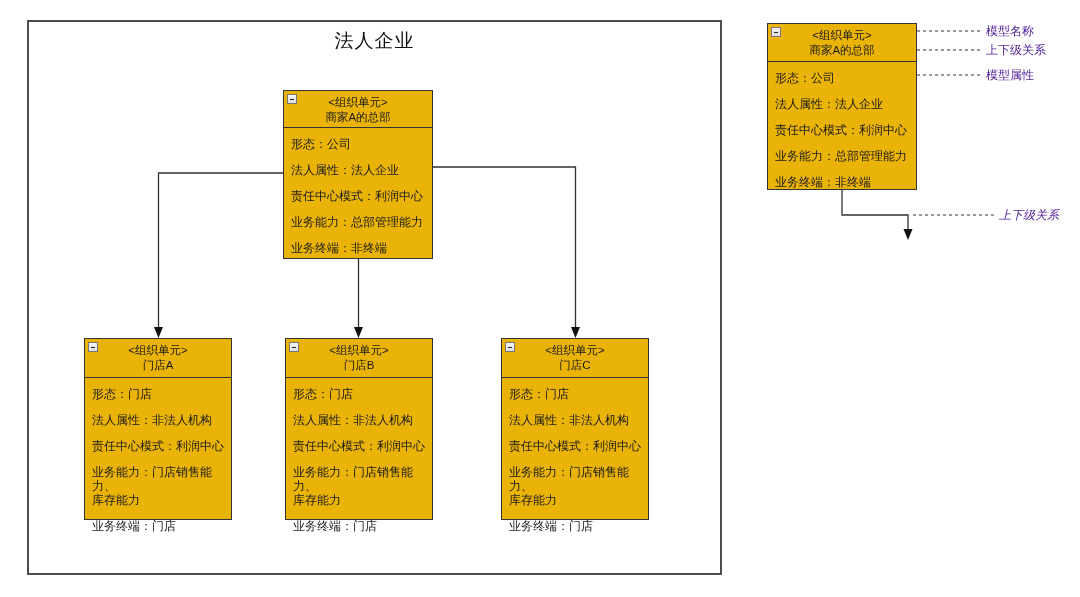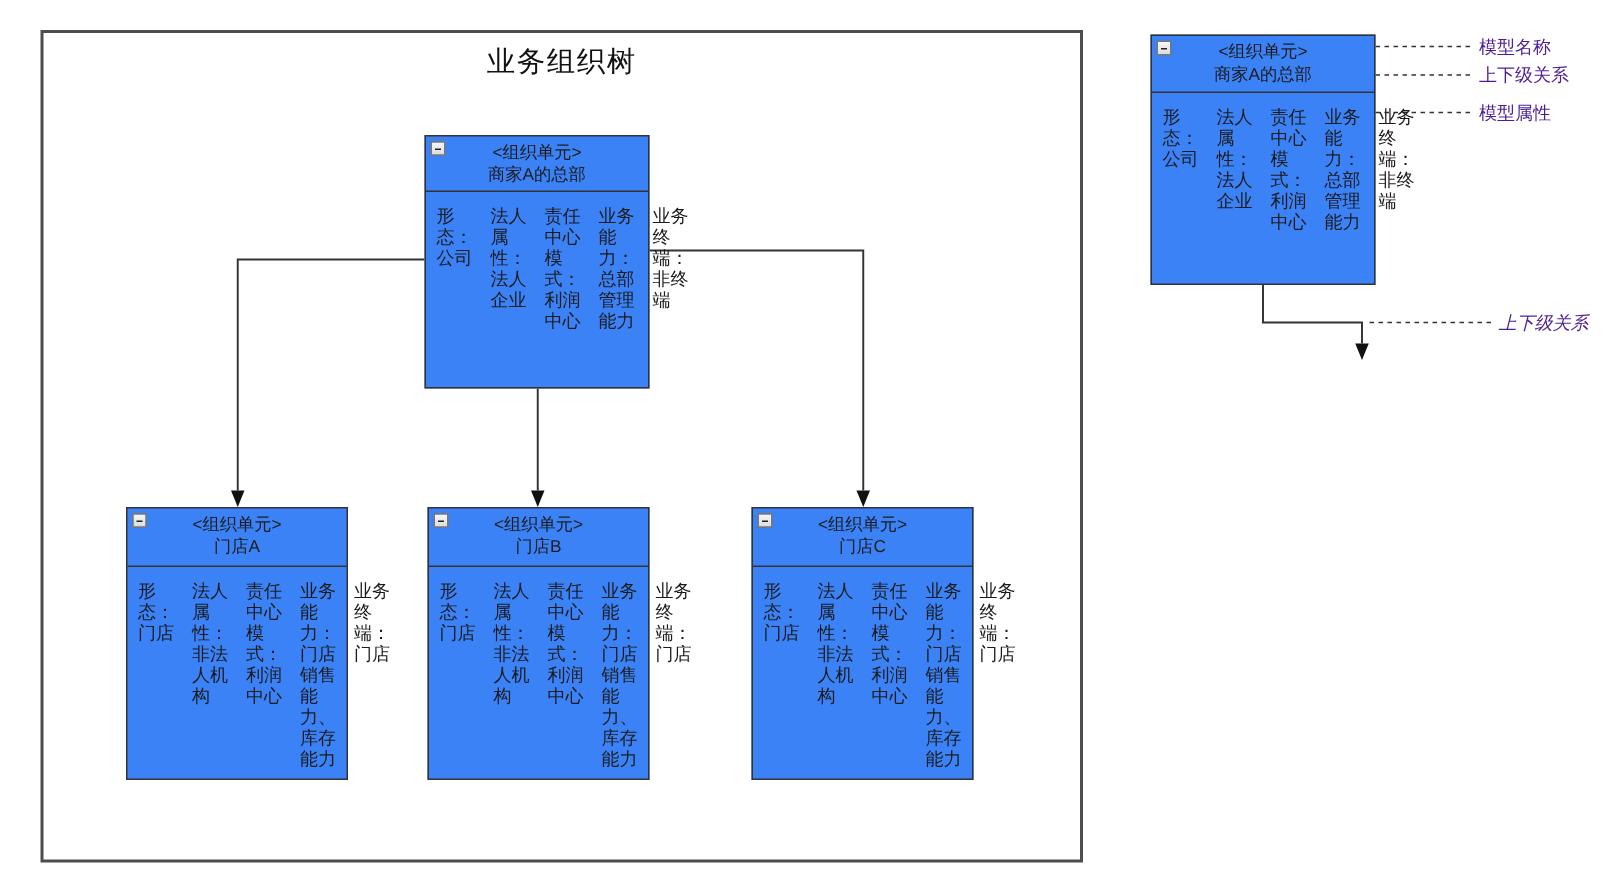--- a/index.html
+++ b/index.html
@@ -5,29 +5,29 @@
   * { margin:0; padding:0; box-sizing:border-box; }
   html,body { background:#ffffff; }
   body { font-family:"Liberation Sans","DejaVu Sans",sans-serif; color:#1a1a1a; }
   .canvas { position:relative; width:1080px; height:597px; background:#ffffff; overflow:hidden; }
 
   .outer-box { position:absolute; left:27px; top:20px; width:695px; height:555px;
                border:2px solid #4d4d4d; background:#ffffff; }
   .diagram-title { position:absolute; left:27px; top:28px; width:695px;
                    text-align:center; font-size:19px; letter-spacing:1px; color:#111; }
 
-  .node { position:absolute; background:#3b82f6; border:1px solid #333; }
+  .node { position:absolute; background:#eab308; border:1px solid #333; }
   .node .hdr { position:relative; border-bottom:1px solid #333; text-align:center;
                font-size:11.5px; line-height:15px; padding-top:4px; }
   .node .hdr .type { display:block; }
   .node .hdr .iname { display:block; }
   .collapse-icon { position:absolute; left:3px; top:3px; width:10px; height:10px;
                    border:1px solid #777; background:linear-gradient(#f6f6f6,#dcdcdc); cursor:pointer; }
   .collapse-icon::after { content:""; position:absolute; left:2px; right:2px; top:4px; height:1px; background:#222; }
-  .node .body { padding:9px 2px 6px 7px; display:flex; flex-direction:row; gap:12px; }
+  .node .body { padding:9px 2px 6px 7px; display:flex; flex-direction:column; gap:12px; }
   .node .attr { font-size:12px; line-height:14px; white-space:pre-line; }
 
   .node-hq     { left:283px; top:90px;  width:150px; height:169px; }
   .node-hq .hdr { height:37px; }
   .node-child  { width:148px; height:182px; top:338px; }
   .node-child .hdr { height:39px; }
   .node-store-a { left:84px; }
   .node-store-b { left:285px; }
   .node-store-c { left:501px; }
 
@@ -40,21 +40,21 @@
   .lbl-hierarchy     { left:999px; top:208px;font-style:italic; }
 
   svg.connector-layer { position:absolute; left:0; top:0; width:1080px; height:597px; pointer-events:none; }
 </style>
 </head>
 <body>
 
 <div class="canvas">
 
   <div class="outer-box"></div>
-  <div class="diagram-title">业务组织树</div>
+  <div class="diagram-title">法人企业</div>
 
   <svg class="connector-layer">
     <g stroke="#333" stroke-width="1.3" fill="none">
       <path d="M283,173 H158.5 V327"></path>
       <polygon points="154,327 163,327 158.5,338" fill="#111" stroke="none"></polygon>
     </g>
     <g stroke="#333" stroke-width="1.3" fill="none">
       <path d="M358.5,259 V327"></path>
       <polygon points="354,327 363,327 358.5,338" fill="#111" stroke="none"></polygon>
     </g>

